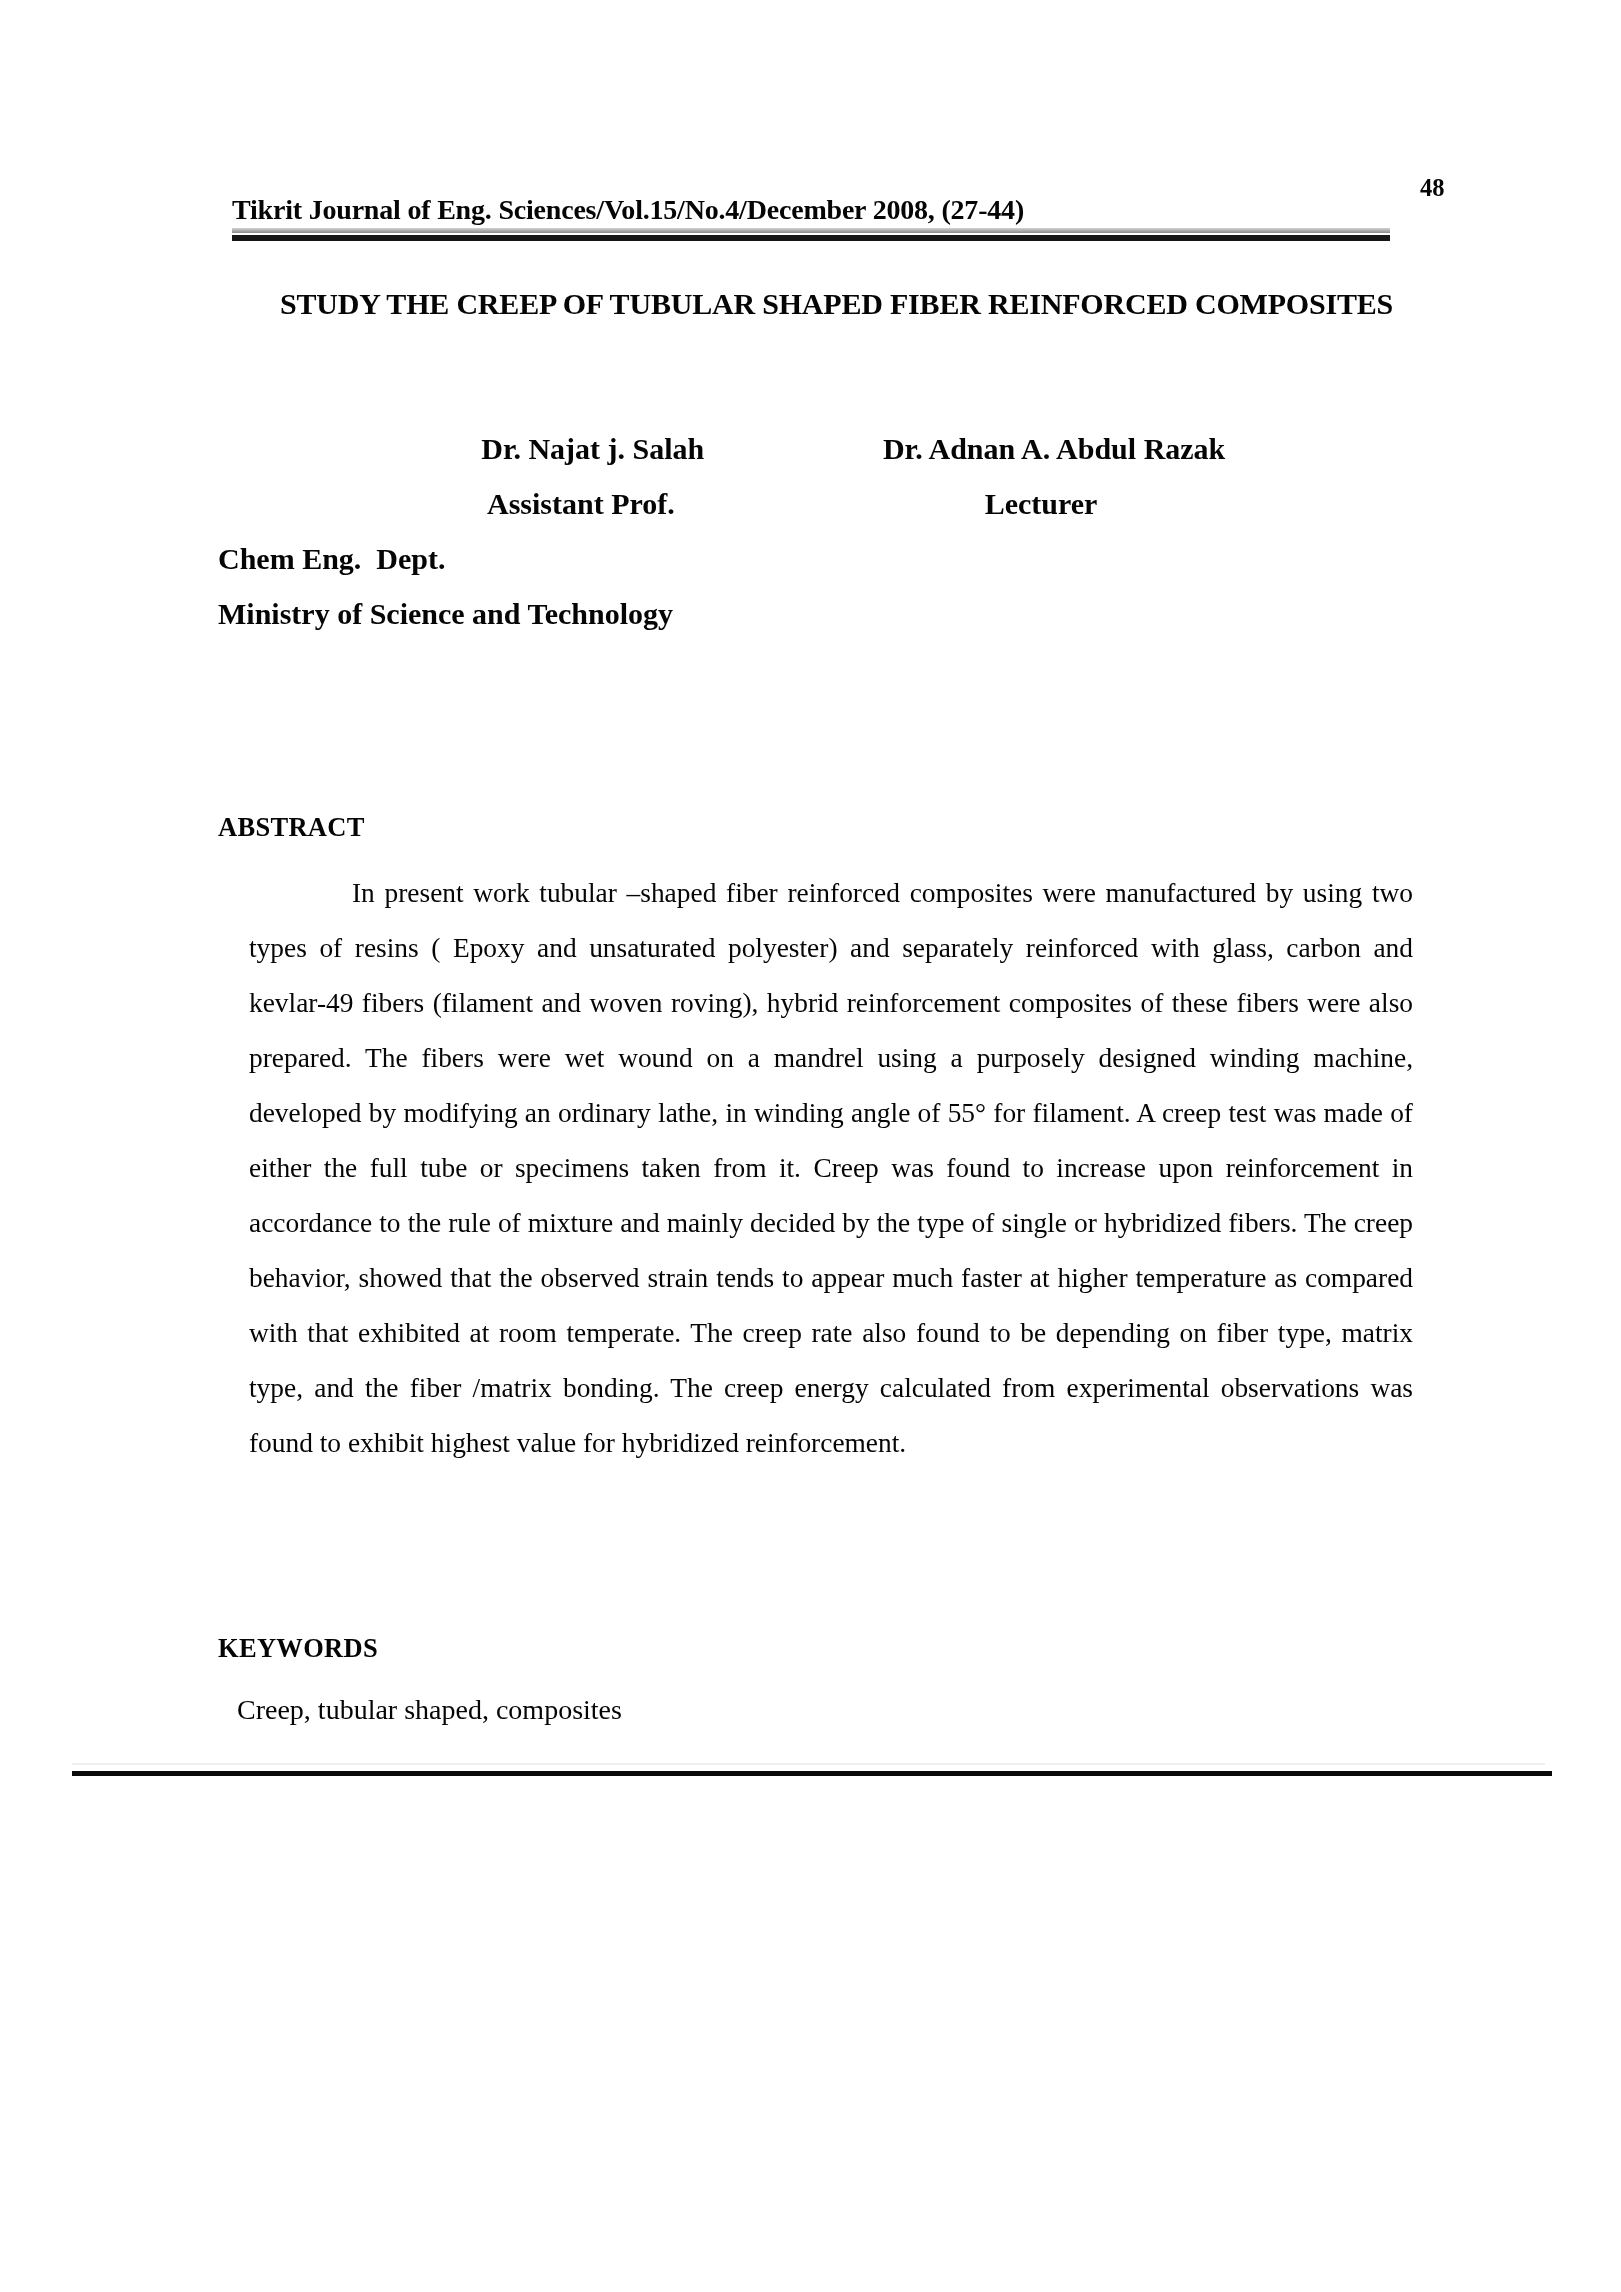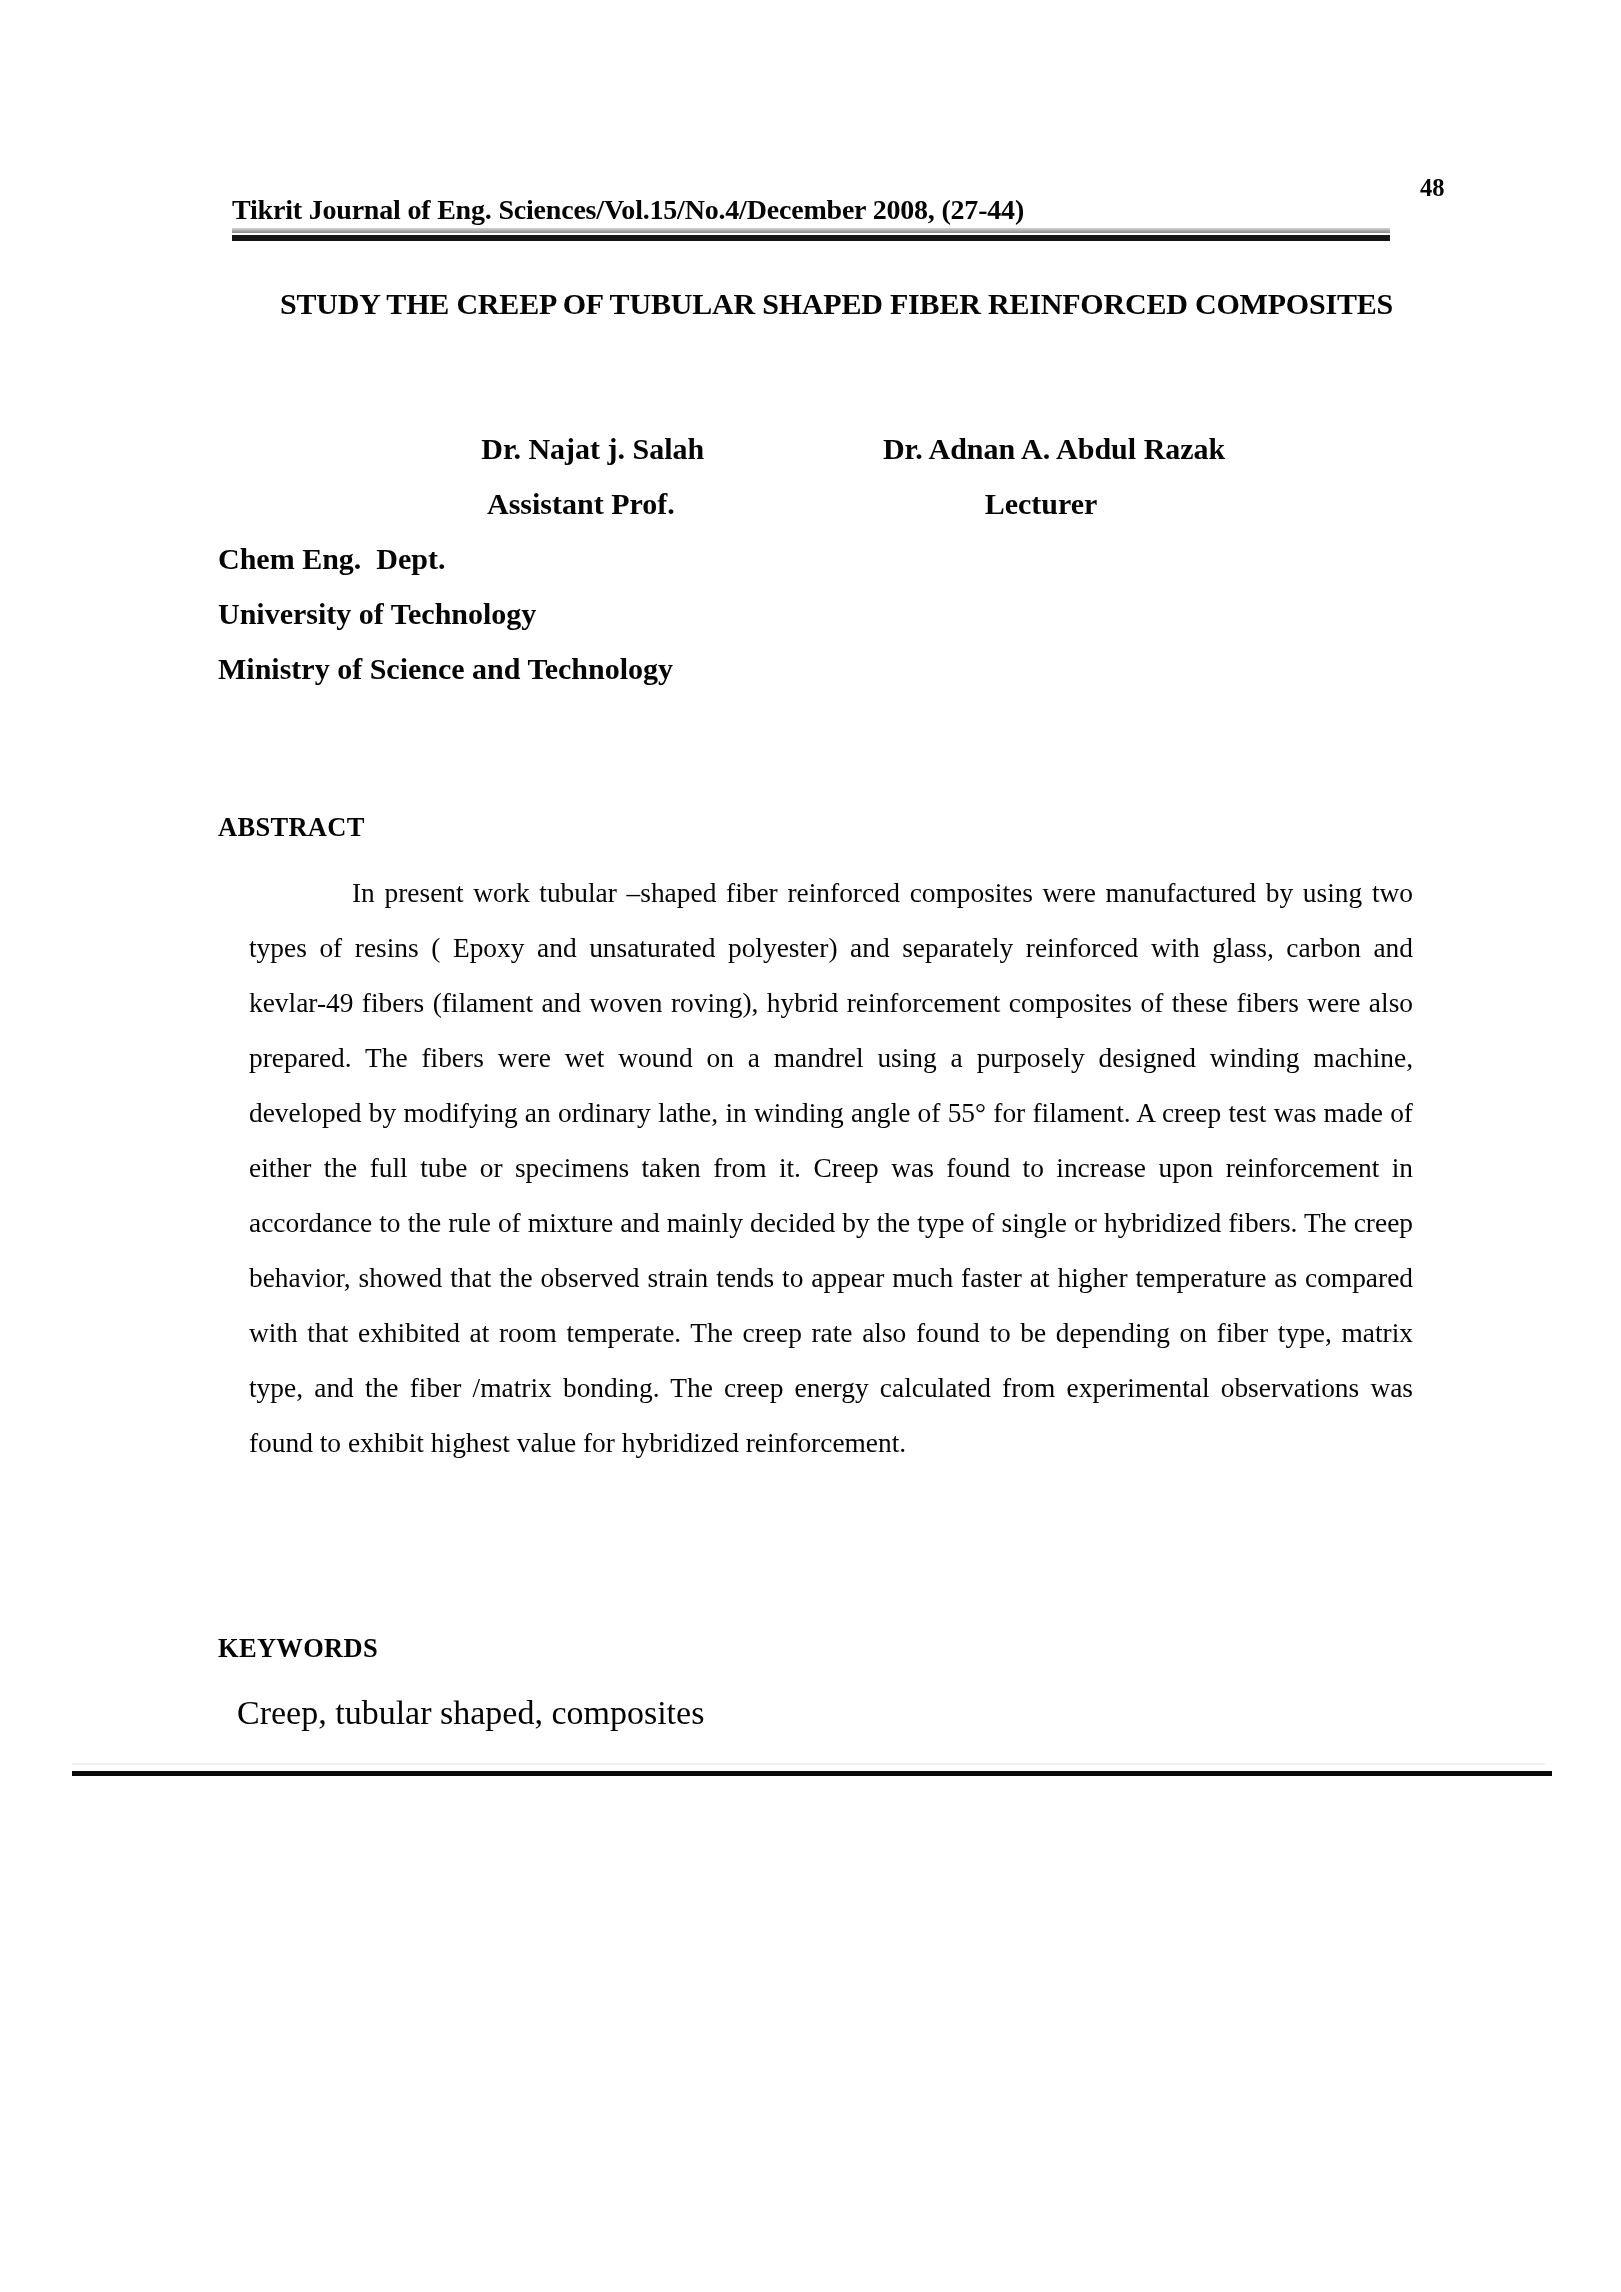--- a/index.html
+++ b/index.html
@@ -85,21 +85,21 @@
     line-height: 55px;
     text-align: justify;
     text-indent: 103px;
   }
   .keywords-heading { top: 1633px; }
   .keywords-body {
     position: absolute;
     left: 237px;
     top: 1694px;
     margin: 0;
-    font-size: 34px;
+    font-size: 28px;
   }
   .bottom-rule-faint {
     position: absolute;
     left: 72px;
     top: 1763px;
     width: 1473px;
     height: 2px;
     background: #efefef;
   }
   .bottom-rule {
@@ -131,21 +131,20 @@
   <div class="authors">
     <div class="author-row">
       <span class="slot slot-a1">Dr. Najat j. Salah</span>
       <span class="slot slot-b1">Dr. Adnan A. Abdul Razak</span>
     </div>
     <div class="author-row">
       <span class="slot slot-a2">Assistant Prof.</span>
       <span class="slot slot-b2">Lecturer</span>
     </div>
     <div class="author-row centered">Chem Eng.  Dept.</div>
-    <div class="author-row centered">University of Technology</div>
     <div class="author-row centered">Ministry of Science and Technology</div>
   </div>
 
   <h2 class="section-heading abstract-heading">ABSTRACT</h2>
 
   <p class="abstract-body">In present work tubular –shaped fiber reinforced composites were manufactured by using two types of resins ( Epoxy and unsaturated polyester) and separately reinforced with glass, carbon and kevlar-49 fibers (filament and woven roving), hybrid reinforcement composites of these fibers were also prepared. The fibers were wet wound on a mandrel using a purposely designed winding machine, developed by modifying an ordinary lathe, in winding angle of 55° for filament. A creep test was made of either the full tube or specimens taken from it. Creep was found to increase upon reinforcement in accordance to the rule of mixture and mainly decided by the type of single or hybridized fibers. The creep behavior, showed that the observed strain tends to appear much faster at higher temperature as compared with that exhibited at room temperate. The creep rate also found to be depending on fiber type, matrix type, and the fiber /matrix bonding. The creep energy calculated from experimental observations was found to exhibit highest value for hybridized reinforcement.</p>
 
   <h2 class="section-heading keywords-heading">KEYWORDS</h2>
 
   <p class="keywords-body">Creep, tubular shaped, composites</p>

